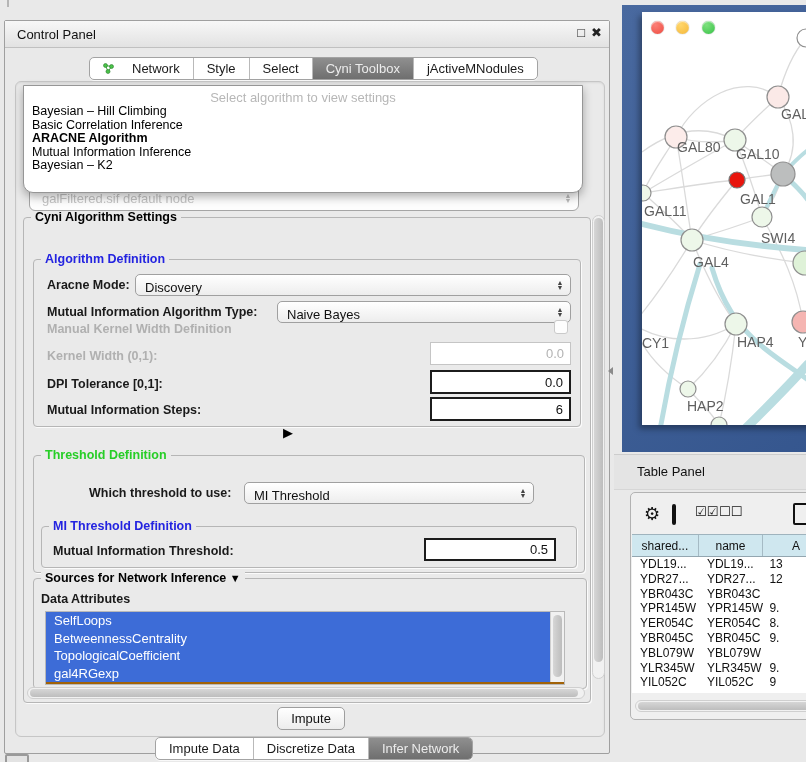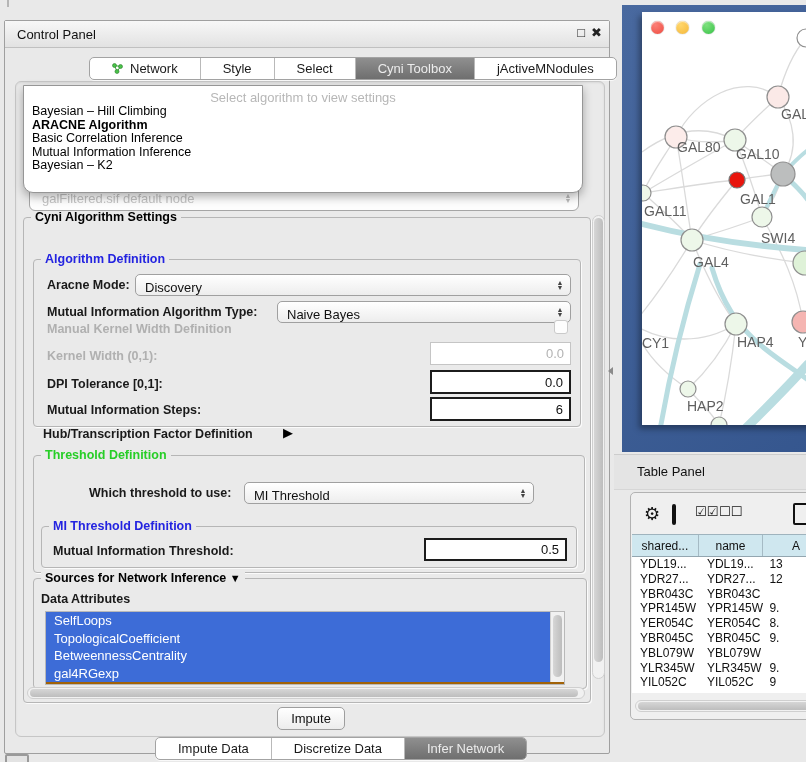--- a/index.html
+++ b/index.html
@@ -6,21 +6,21 @@
   body{width:806px;height:762px;position:relative;overflow:hidden;background:#e9e9e9;
        font-family:"Liberation Sans","DejaVu Sans",sans-serif;-webkit-font-smoothing:antialiased;}
   .abs{position:absolute;}
   
   .win{left:4px;top:8px;width:604px;height:732px;background:#e9e9e9;border:1px solid #9f9f9f;border-radius:2px;margin-top:12px;}
   .titlebar{left:0;top:0;right:0;height:26px;background:linear-gradient(#f7f7f7,#e2e2e2);border-bottom:1px solid #c0c0c0;}
   .title{left:12px;top:6px;font-size:13px;color:#111;}
   .tb-ico{top:4px;font-size:13px;font-weight:bold;color:#222;cursor:pointer;}
   
   .segstrip{display:flex;background:#fff;border:1px solid #a3a3a3;border-radius:5px;height:21px;overflow:hidden;box-shadow:0 1px 0 rgba(255,255,255,.7);}
-  .seg{display:flex;align-items:center;gap:7px;padding:0 22px;font-size:13px;color:#1a1a1a;border-right:1px solid #b9b9b9;cursor:pointer;white-space:nowrap;}
+  .seg{display:flex;align-items:center;gap:18px;padding:0 13px;font-size:13px;color:#1a1a1a;border-right:1px solid #b9b9b9;cursor:pointer;white-space:nowrap;}
   .seg:last-child{border-right:none;}
   .seg.sel{background:linear-gradient(#8f8f8f,#6f6f6f);color:#ececec;}
   
   .frame{left:10px;top:60px;width:588px;height:654px;background:#eaeaea;border:1px solid #c6c6c6;border-radius:6px;box-shadow:inset 0 1px 2px rgba(0,0,0,.08);}
   
   .combo{background:linear-gradient(#ffffff,#ededed);border:1px solid #a0a0a0;border-radius:5px;height:22px;font-size:13px;color:#111;display:flex;align-items:center;padding:4px 20px 0 9px;box-sizing:border-box;cursor:pointer;}
   .arr{position:absolute;right:6px;top:50%;transform:translateY(-50%);width:8px;color:#444;font-size:7px;line-height:5px;text-align:center;}
   .field{background:#fff;font-size:13px;color:#111;text-align:right;padding:0 6px;display:flex;align-items:center;justify-content:flex-end;box-sizing:border-box;}
   .field.on{border:2px solid #1c1c1c;}
   .field.off{border:1px solid #c5c5c5;color:#b3b3b3;}
@@ -111,22 +111,22 @@
 
   <div class="abs ghost" style="left:24px;top:164px;width:550px;height:26px;background:#fdfdfd;">
     <span class="abs" style="left:12px;top:5px;font-size:13px;color:#c3c3c3;">galFiltered.sif default node</span>
     <span class="arr" style="color:#bbb;">▲<br>▼</span>
   </div>
 
   <div class="abs ddown">
     <div class="dd-ph">Select algorithm to view settings</div>
     <div id="dd-items">
         <div class="dd-it">Bayesian – Hill Climbing</div>
+        <div class="dd-it">Basic Correlation Inference</div>
         <div class="dd-it bold">ARACNE Algorithm</div>
-        <div class="dd-it">Basic Correlation Inference</div>
         <div class="dd-it">Mutual Information Inference</div>
         <div class="dd-it">Bayesian – K2</div>
       </div>
   </div>
 
   <div class="abs gbox" style="left:18px;top:196px;width:566px;height:484px;"></div>
   <span class="abs gleg" style="left:26px;top:189px;">Cyni Algorithm Settings</span>
 
   <div class="abs sbtrack" style="left:587px;top:194px;width:13px;height:464px;">
     <div class="sbthumb" style="position:absolute;left:1px;top:2px;width:9px;height:444px;"></div>
@@ -158,51 +158,50 @@
   <span class="abs lbl" style="left:42px;top:356px;">DPI Tolerance [0,1]:</span>
   <div class="abs field on" style="left:425px;top:349px;width:141px;height:24px;">
     <span>0.0</span>
   </div>
 
   <span class="abs lbl" style="left:42px;top:382px;">Mutual Information Steps:</span>
   <div class="abs field on" style="left:425px;top:376px;width:141px;height:24px;">
     <span>6</span>
   </div>
 
-  <span class="abs lbl" style="left:38px;top:406px;">Hub/Transcription Factor Definition</span>
   <span class="abs" style="left:278px;top:404px;font-size:13px;color:#000;">▶</span>
 
   <div class="abs gbox" style="left:28px;top:434px;width:550px;height:116px;"></div>
   <span class="abs gleg green" style="left:36px;top:427px;">Threshold Definition</span>
 
   <span class="abs lbl" style="left:84px;top:465px;">Which threshold to use:</span>
   <div class="abs combo" style="left:239px;top:461px;width:290px;">
     <span>MI Threshold</span>
     <span class="arr">▲<br>▼</span>
   </div>
 
   <div class="abs gbox" style="left:36px;top:505px;width:534px;height:40px;"></div>
   <span class="abs gleg blue" style="left:44px;top:498px;">MI Threshold Definition</span>
   <span class="abs lbl" style="left:48px;top:523px;">Mutual Information Threshold:</span>
-  <div class="abs field on" style="left:419px;top:517px;width:143px;height:23px;">
+  <div class="abs field on" style="left:419px;top:517px;width:132px;height:23px;">
     <span>0.5</span>
   </div>
 
   <div class="abs gbox" style="left:28px;top:557px;width:552px;height:109px;"></div>
   <span class="abs gleg" style="left:36px;top:550px;">
     <span>Sources for Network Inference</span>
     <span style="font-size:11px;">▼</span>
   </span>
   <span class="abs lbl" style="left:36px;top:571px;">Data Attributes</span>
 
   <div class="abs list" style="left:40px;top:590px;width:518px;height:72px;">
     <div id="attr-items">
         <div class="li sel" style="width: 504px;">SelfLoops</div>
+        <div class="li sel" style="width: 504px;">BetweennessCentrality</div>
         <div class="li sel" style="width: 504px;">TopologicalCoefficient</div>
-        <div class="li sel" style="width: 504px;">BetweennessCentrality</div>
         <div class="li sel" style="width: 504px;">gal4RGexp</div>
       </div>
     <div class="abs sbtrack" style="right:0;top:0;width:14px;height:70px;border-radius:0;border-top:none;border-right:none;border-bottom:none;">
       <div class="sbthumb" style="position:absolute;left:2px;top:3px;width:9px;height:62px;"></div>
     </div>
   </div>
 
   <div class="abs sbtrack" style="left:22px;top:666px;width:558px;height:12px;">
     <div class="sbthumb h" style="position:absolute;left:2px;top:1px;height:8px;width:548px;"></div>
   </div>

